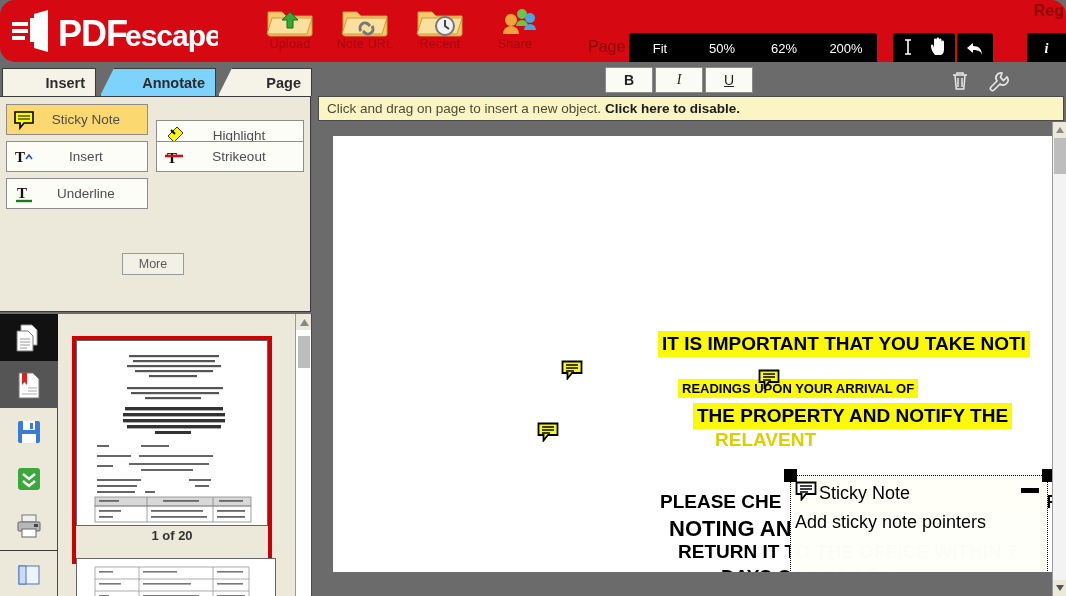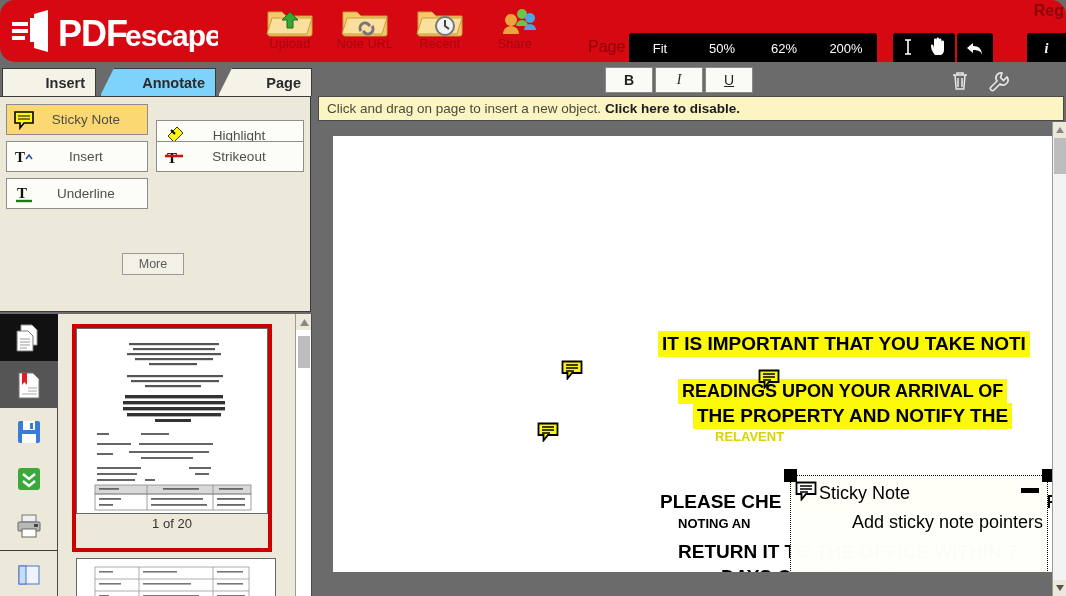--- a/index.html
+++ b/index.html
@@ -152,21 +152,20 @@
     position:absolute; left:6px; top:34px; width:746px; height:25px;
     background:#fbf4c3; border:1px solid #4a4a4a;
     display:flex; align-items:center; padding-left:8px;
     font-size:13.5px; color:#4e4a38;
   }
   .hintbar b { color:#1c1c1c; margin-left:4px; }
 
   .docarea {
     position:absolute; left:6px; top:62px; width:746px; height:448px;
     overflow:hidden;
-    text-align:right;
   }
   .page {
     position:absolute; left:15px; top:12px; width:745px; height:530px;
     background:#fff;
   }
 
   .doctext {
     position:absolute; font-family:"Liberation Sans", sans-serif;
     font-weight:bold; color:#000; white-space:nowrap;
   }
@@ -428,21 +427,21 @@
       <div class="istrip-item" style="top:237px;">
         <svg width="26" height="24" viewBox="0 0 26 24">
           <rect x="3" y="3" width="20" height="18" fill="#eef4fd" stroke="#4a74c4"></rect>
           <rect x="3" y="3" width="7" height="18" fill="#c9dcf7" stroke="#4a74c4"></rect>
         </svg>
       </div>
     </div>
 
     <div class="thumbpane">
 
-      <div class="thumbitem current" style="top:10px; height:228px;">
+      <div class="thumbitem current" style="top:22px; height:228px;font-weight:bold;">
         <div class="thumbcard" style="height:186px;">
           <svg width="192" height="184" viewBox="0 0 192 184">
             <g fill="#555">
               <rect x="52" y="14" width="90" height="2.2"></rect>
                 <rect x="56" y="19" width="82" height="2.2"></rect>
               <rect x="50" y="24" width="94" height="2.2"></rect>
                 <rect x="58" y="29" width="78" height="2.2"></rect>
               <rect x="72" y="34" width="48" height="2.2"></rect>
             </g>
             <g fill="#555">
@@ -571,26 +570,26 @@
 
     <div class="hintbar">
       <span>Click and drag on page to insert a new object.</span>
       <b>Click here to disable.</b>
     </div>
 
     <div class="docarea">
       <div class="page">
 
         <div class="doctext hl" style="left:325px; top:195px; font-size:19px; padding:2px 4px;">IT IS IMPORTANT THAT YOU TAKE NOTI</div>
-        <div class="doctext hl" style="left:345px; top:243px; font-size:18px; padding:2px 4px;">READINGS UPON YOUR ARRIVAL OF</div>
+        <div class="doctext hl" style="left:345px; top:243px; font-size:13px; padding:2px 4px;">READINGS UPON YOUR ARRIVAL OF</div>
         <div class="doctext hl" style="left:360px; top:267px; font-size:19px; padding:2px 4px;">THE PROPERTY AND NOTIFY THE</div>
-        <div class="doctext hl-faded" style="left:378px; top:291px; font-size:13px; padding:2px 4px;">RELAVENT</div>
+        <div class="doctext hl-faded" style="left:378px; top:291px; font-size:19px; padding:2px 4px;">RELAVENT</div>
 
         <div class="doctext" style="left:327px; top:355px; font-size:19px;">PLEASE CHE</div>
-        <div class="doctext" style="left:345px; top:380px; font-size:13px;">NOTING AN</div>
+        <div class="doctext" style="left:336px; top:380px; font-size:22px;">NOTING AN</div>
         <div class="doctext" style="left:345px; top:405px; font-size:19px;">RETURN IT TO THE OFFICE WITHIN 7</div>
         <div class="doctext" style="left:388px; top:430px; font-size:19px;">DAYS OF RECEIPT</div>
         <div class="doctext" style="left:713px; top:355px; font-size:19px;">RY</div>
 
         <div class="snote-icon" style="left:228px; top:224px;">
           <svg width="22" height="20" viewBox="0 0 22 20">
               <path d="M1.5 1.5 h19 v11.5 h-9.5 l-4.5 5.5 v-5.5 h-5z" fill="#fbf80a" stroke="#000" stroke-width="1.8"></path>
               <g stroke="#000" stroke-width="1.3">
                 <path d="M5 5 h12 M5 8 h12 M5 11 h8"></path>
               </g>

